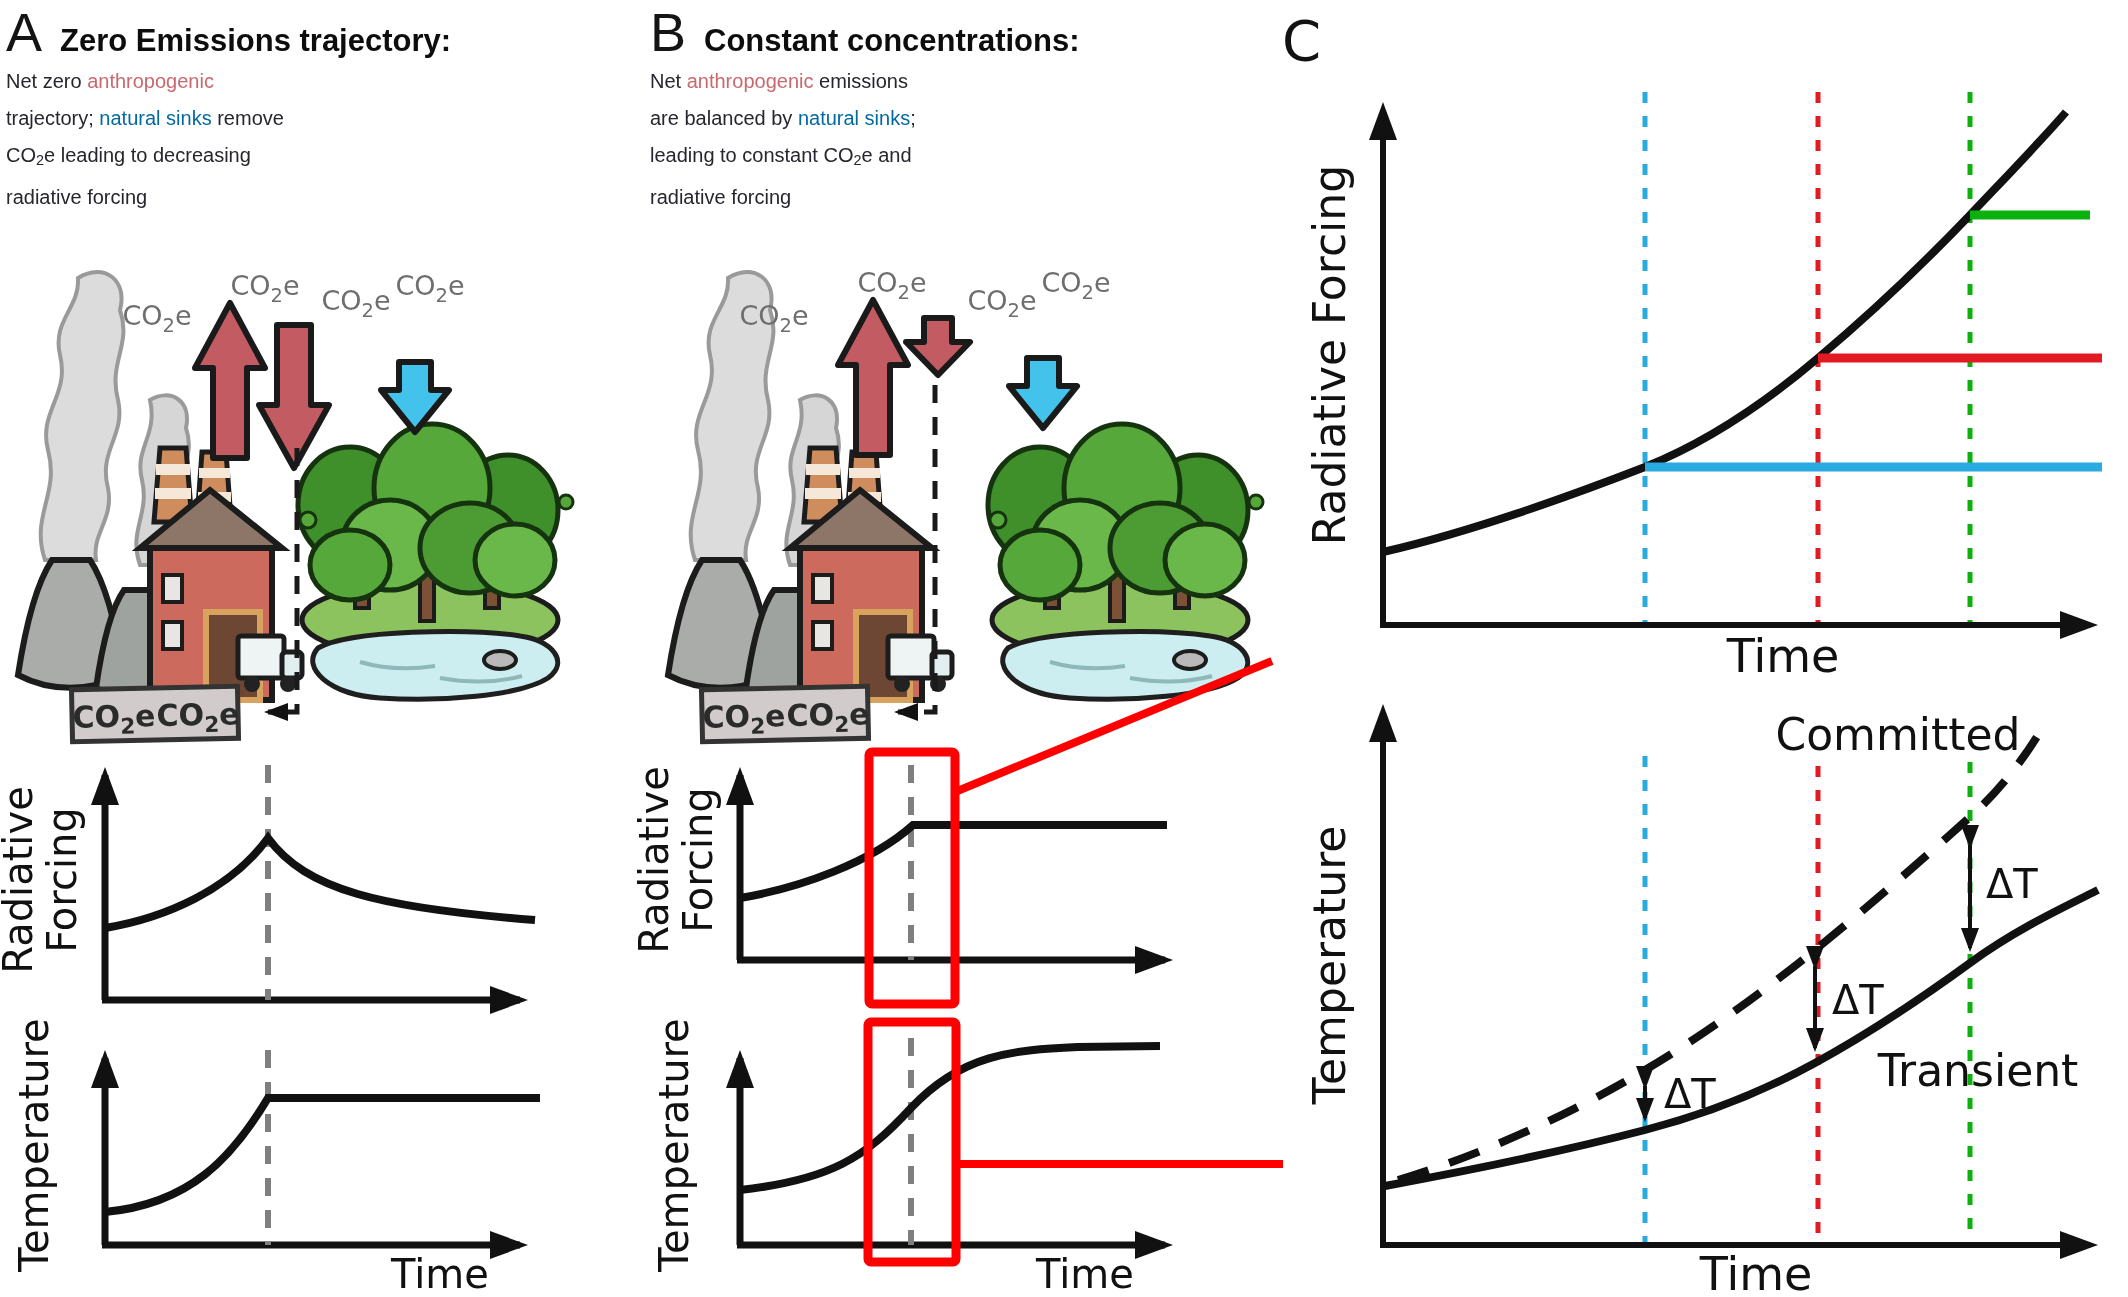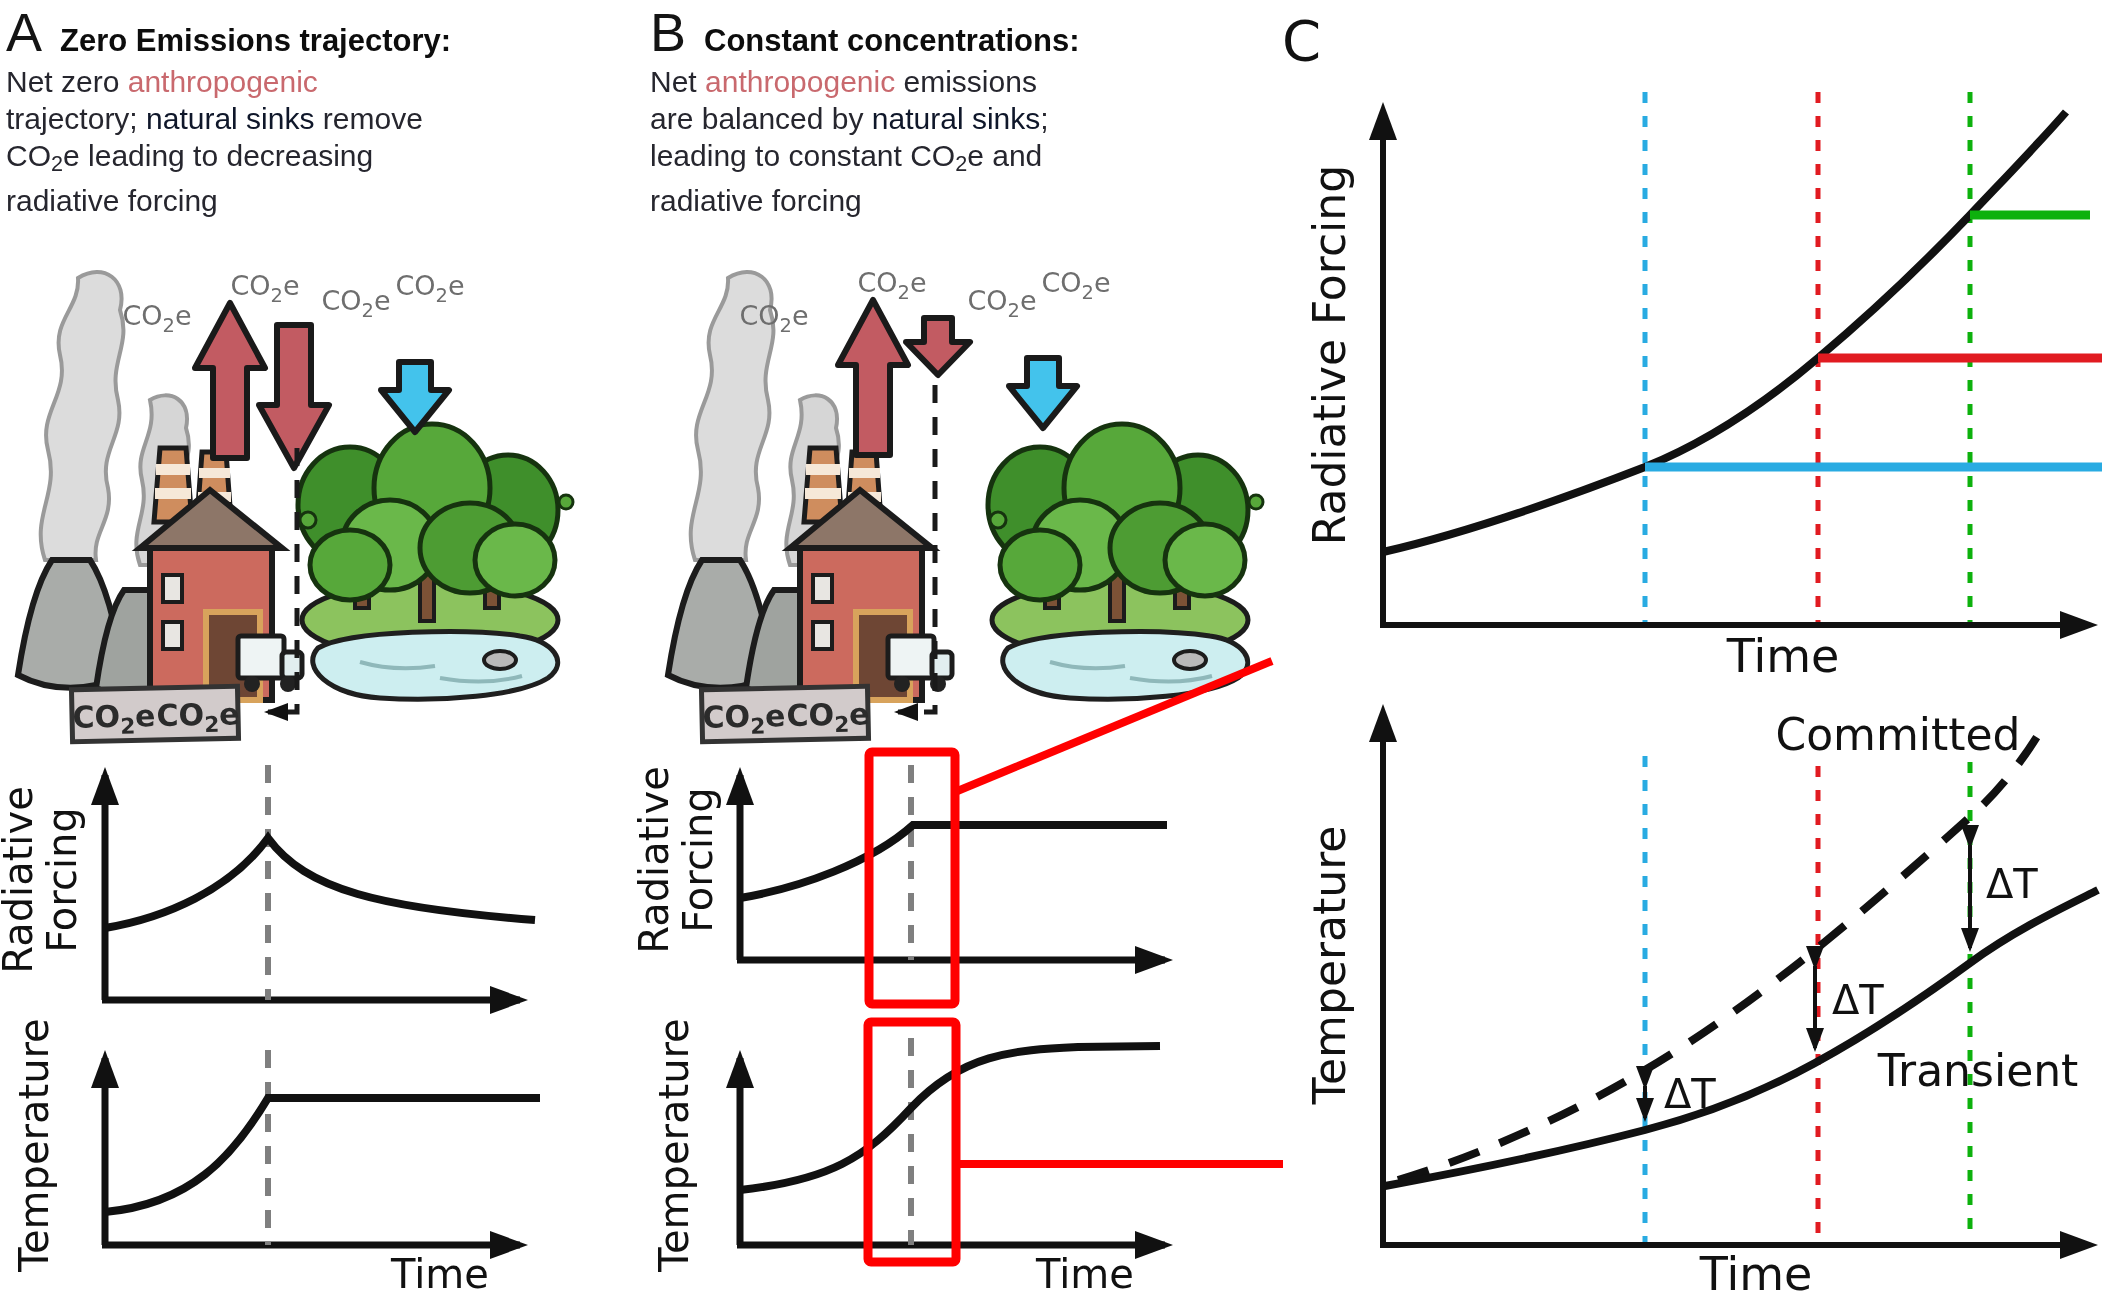--- a/index.html
+++ b/index.html
@@ -3,23 +3,23 @@
 <meta charset="utf-8">
 <style>
   html,body{margin:0;padding:0;background:#ffffff;}
   .stage{position:relative;width:2128px;height:1297px;background:#ffffff;overflow:hidden;
          font-family:"Liberation Sans",sans-serif;}
   .stage svg{position:absolute;left:0;top:0;}
   .caption{position:absolute;color:#26262e;}
   .cap-head{display:flex;align-items:baseline;gap:18px;margin-bottom:4px;}
   .panel-letter{font-size:54px;font-weight:400;color:#141414;line-height:54px;}
   .cap-title{font-size:31px;font-weight:700;color:#0d0d0d;margin-top:21px;}
-  .cap-line{font-size:30px;line-height:37px;color:#26262e;}
+  .cap-line{font-size:20px;line-height:37px;color:#26262e;}
   .w-red{color:#c9696e;}
-  .w-blue{color:#0f172a;}
+  .w-blue{color:#0369a1;}
   .sub{font-size:0.72em;vertical-align:-0.22em;}
   
   text{font-family:"DejaVu Sans","Liberation Sans",sans-serif;fill:#111;}
   .ylab{font-size:40px;}
   .ylabC{font-size:44px;}
   .tlab{font-size:40px;}
   .tlabC{font-size:46px;}
   .clet{font-size:56px;}
   .co2{font-size:27px;fill:#6e6e6e;font-weight:500;}
   .boxco2{font-size:30px;fill:#2b2b2b;font-weight:600;}

